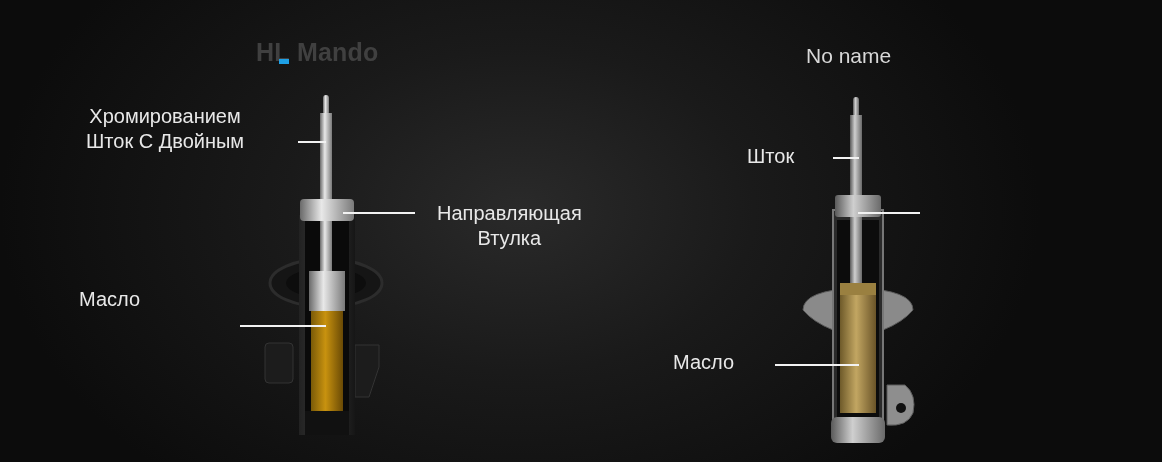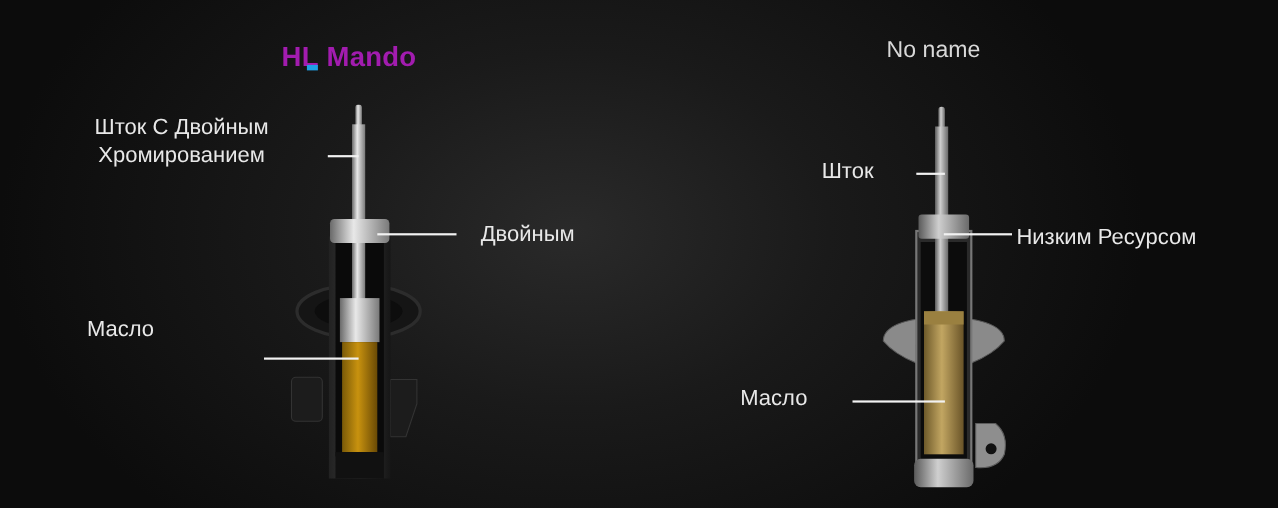--- a/index.html
+++ b/index.html
@@ -2,24 +2,24 @@
 <html><head>
 <meta charset="utf-8">
 <style>
   html,body{margin:0;padding:0;}
   body{width:1162px;height:462px;overflow:hidden;position:relative;
     background:radial-gradient(ellipse 520px 360px at 520px 210px,#2a2a2a 0%,#1a1a1a 45%,#0c0c0c 100%);
     font-family:"Liberation Sans",sans-serif;color:#e6e6e6;}
   .abs{position:absolute;}
   .lbl{position:absolute;font-size:20px;line-height:25px;color:#e8e8e8;text-align:center;white-space:nowrap;}
   .line{position:absolute;height:2px;background:#f2f2f2;}
-  .brand{position:absolute;left:256px;top:38px;font-size:25px;font-weight:bold;color:#a21caf;letter-spacing:0.2px;}
+  .brand{position:absolute;left:256px;top:38px;font-size:25px;font-weight:bold;color:#404040;letter-spacing:0.2px;}
   .brand .hl{position:relative;display:inline-block;}
   .brand .hl .bar{position:absolute;left:23px;bottom:3px;width:10px;height:5px;background:#1ea0e6;}
-  .noname{position:absolute;left:806px;top:34px;font-size:21px;color:#d8d8d8;}
+  .noname{position:absolute;left:806px;top:44px;font-size:21px;color:#d8d8d8;}
 </style>
 </head>
 <body>
 
 <div class="brand">
   <span class="hl"><span>HL</span><span class="bar"></span></span>
   <span>Mando</span>
 </div>
 
 <svg class="abs" style="left:255px;top:95px" width="140" height="345">
@@ -55,28 +55,29 @@
 
   <rect x="45" y="104" width="54" height="22" rx="4" fill="url(#chrome)"></rect>
 
   <rect x="54" y="176" width="36" height="40" fill="url(#chrome)"></rect>
 
   <rect x="56" y="216" width="32" height="100" fill="url(#oilL)"></rect>
   <rect x="50" y="316" width="44" height="24" fill="#111"></rect>
 </svg>
 
 <div class="lbl" style="left:86px;top:104px">
+  <div>Хромированием</div>
   <div>Шток С Двойным</div>
-  <div>Хромированием</div>
 </div>
 <div class="line" style="left:298px;top:141px;width:28px"></div>
 
 <div class="line" style="left:343px;top:212px;width:72px"></div>
 <div class="lbl" style="left:437px;top:201px">
-  <div>Двойным</div>
+  <div>Направляющая</div>
+  <div>Втулка</div>
 </div>
 
 <div class="lbl" style="left:79px;top:287px">
   <div>Масло</div>
 </div>
 <div class="line" style="left:240px;top:325px;width:86px"></div>
 
 <div class="noname">No name</div>
 
 <svg class="abs" style="left:795px;top:95px" width="130" height="350">
@@ -110,17 +111,16 @@
   <rect x="45" y="188" width="36" height="12" fill="#9a8040"></rect>
 
   <rect x="36" y="322" width="54" height="26" rx="6" fill="url(#metal2)"></rect>
 </svg>
 
 <div class="lbl" style="left:747px;top:144px">Шток</div>
 <div class="line" style="left:833px;top:157px;width:26px"></div>
 
 <div class="line" style="left:858px;top:212px;width:62px"></div>
 <div class="lbl" style="left:924px;top:204px">
-  <div>Низким Ресурсом</div>
 </div>
 
 <div class="lbl" style="left:673px;top:350px">Масло</div>
 <div class="line" style="left:775px;top:364px;width:84px"></div>
 
 </body></html>

